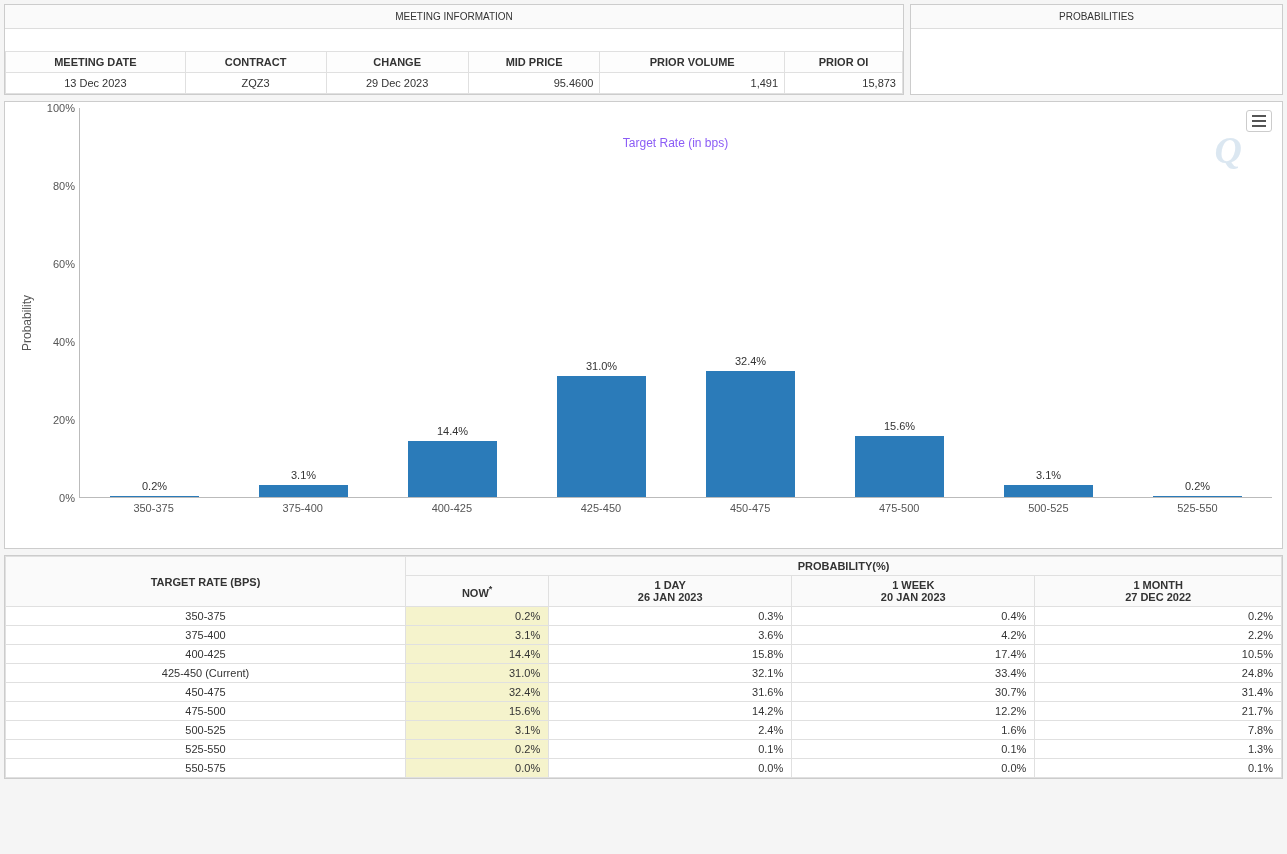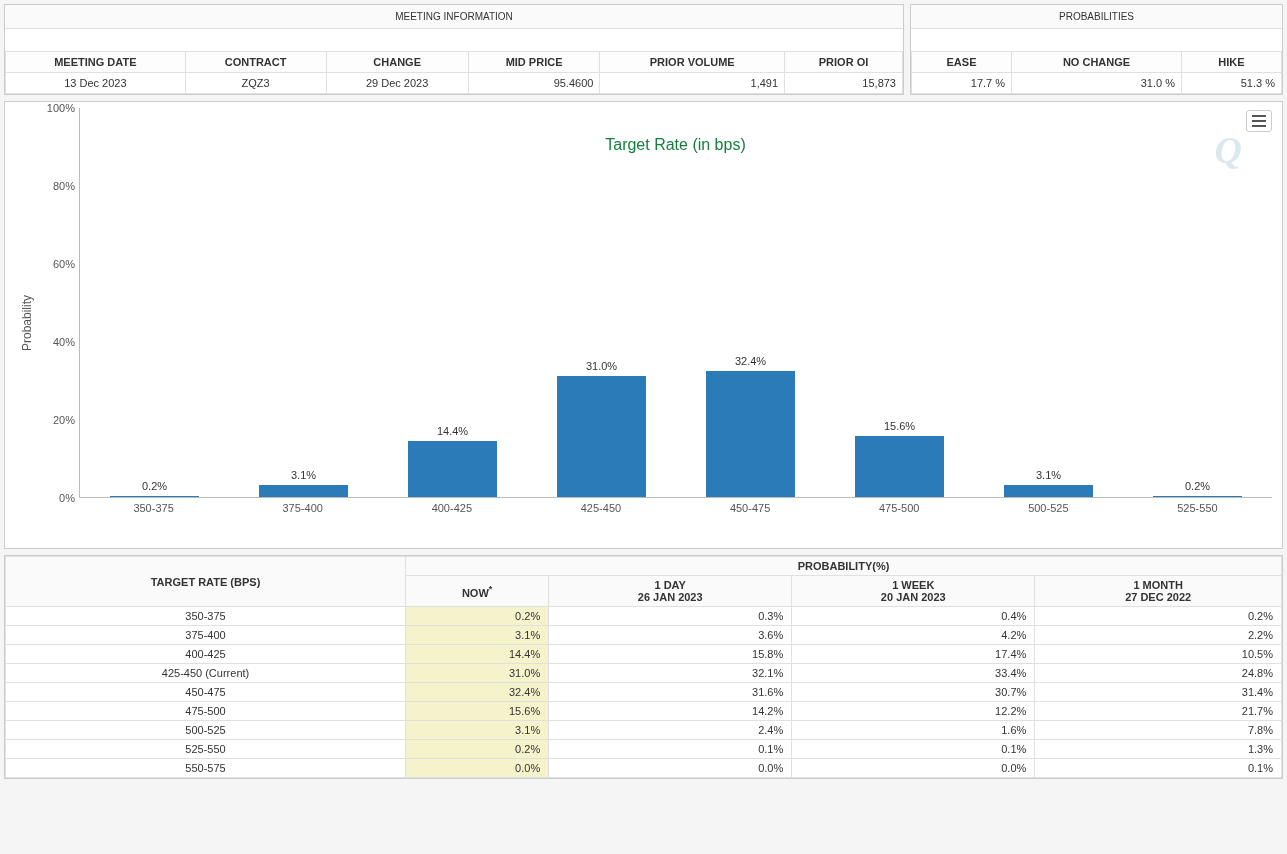--- a/index.html
+++ b/index.html
@@ -146,22 +146,22 @@
     display: flex;
   }
   .x-tick {
     flex: 1;
     text-align: center;
     font-size: 11px;
     color: #555;
   }
   .xlabel {
     text-align: center;
-    font-size: 16px;
-    color: #15803d;
+    font-size: 12px;
+    color: #8b5cf6;
     margin-top: 28px;
   }
   .watermark {
     position: absolute;
     top: 20px; right: 30px;
     font-size: 38px;
     font-style: italic;
     font-weight: bold;
     font-family: Georgia, serif;
     color: #b9d0e4;
@@ -219,36 +219,20 @@
             <td>29 Dec 2023</td>
             <td style="text-align: right; padding-left: 12px;">95.4600</td>
             <td style="text-align: right;">1,491</td>
             <td style="text-align: right;">15,873</td>
           </tr>
         </tbody>
     </table>
   </div>
   <div class="panel panel-right">
     <div class="panel-title">PROBABILITIES</div>
-    <table class="info-table prob-table">
-      <thead>
-          <tr id="pr-headers">
-            <th>EASE</th>
-            <th>NO CHANGE</th>
-            <th>HIKE</th>
-          </tr>
-        </thead>
-      <tbody>
-          <tr id="pr-values">
-            <td style="text-align: right;">17.7 %</td>
-            <td style="text-align: right;">31.0 %</td>
-            <td style="text-align: right;">51.3 %</td>
-          </tr>
-        </tbody>
-    </table>
   </div>
 </div>
 
 <div class="chart-panel">
   <div class="chart-menu" title="Chart context menu">
     <span></span>
       <span></span>
       <span></span>
   </div>
 

